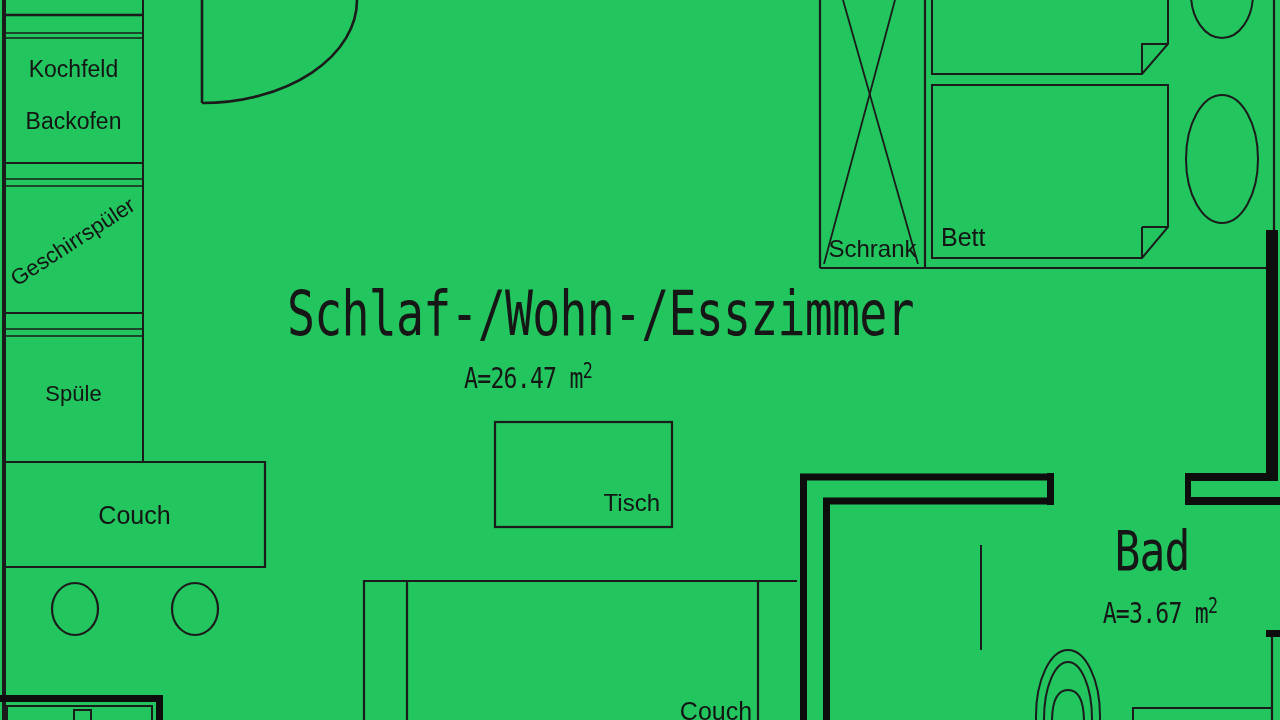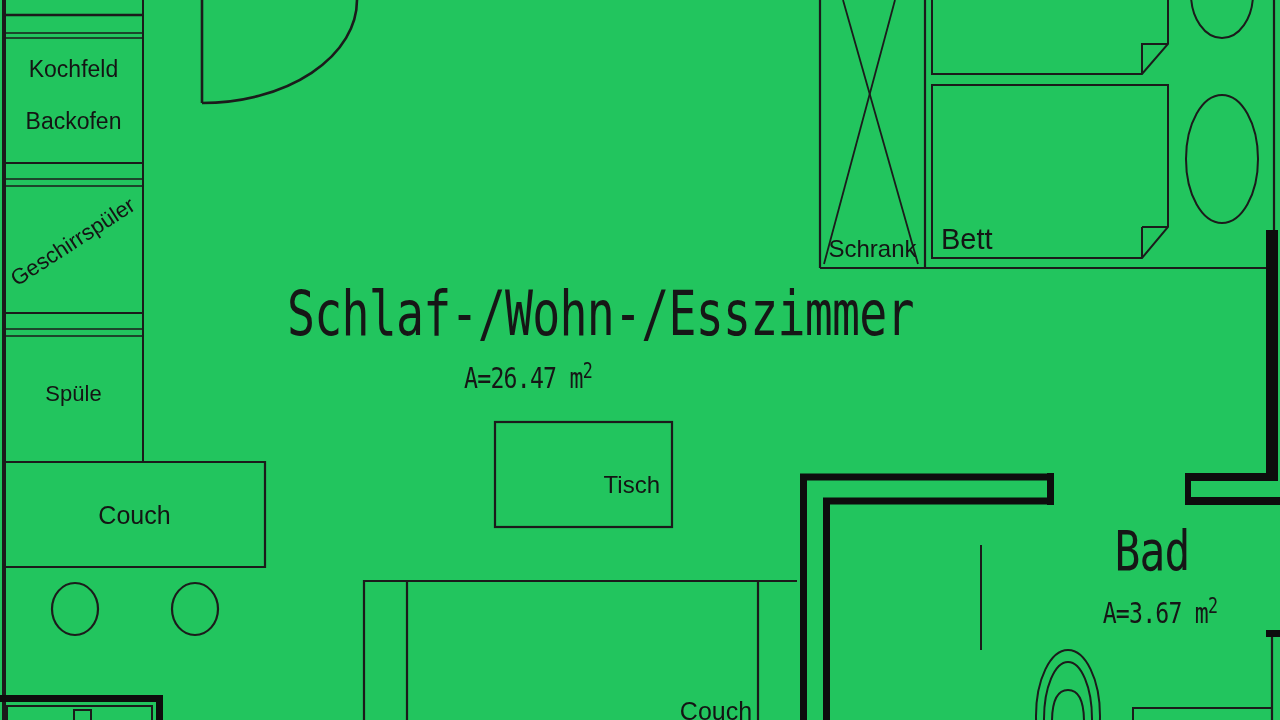--- a/index.html
+++ b/index.html
@@ -98,23 +98,23 @@
   <div class="lbl center" style="left:4px;top:109px;width:139px;font-size:23px;">Backofen</div>
   <div class="lbl center rot-dish" style="left:-13px;top:230px;width:172px;font-size:22px;">Geschirrspüler</div>
   <div class="lbl center" style="left:4px;top:382px;width:139px;font-size:22px;">Spüle</div>
   <div class="lbl center" style="left:4px;top:502px;width:261px;font-size:25px;">Couch</div>
 
   <div class="lbl center cad title-cad" style="left:212px;top:280px;width:600px;">Schlaf-/Wohn-/Esszimmer</div>
   <div class="lbl center cad area-cad" style="left:328px;top:360px;width:400px;">
     <span>A=26.47 m</span><span class="sup">2</span>
   </div>
 
-  <div class="lbl right" style="left:500px;top:472px;width:160px;font-size:24px;">Tisch</div>
+  <div class="lbl right" style="left:500px;top:490px;width:160px;font-size:24px;">Tisch</div>
   <div class="lbl center" style="left:661px;top:698px;width:110px;font-size:25px;">Couch</div>
   <div class="lbl center" style="left:822px;top:236px;width:101px;font-size:24px;text-align:center;">Schrank</div>
-  <div class="lbl" style="left:941px;top:224px;width:100px;font-size:29px;">Bett</div>
+  <div class="lbl" style="left:941px;top:224px;width:100px;font-size:25px;">Bett</div>
 
   <div class="lbl center cad bad-cad" style="left:1052px;top:521px;width:200px;">Bad</div>
   <div class="lbl center cad area-cad" style="left:1010px;top:595px;width:300px;">
     <span>A=3.67 m</span><span class="sup">2</span>
   </div>
 
 </div>
 
 </body></html>

